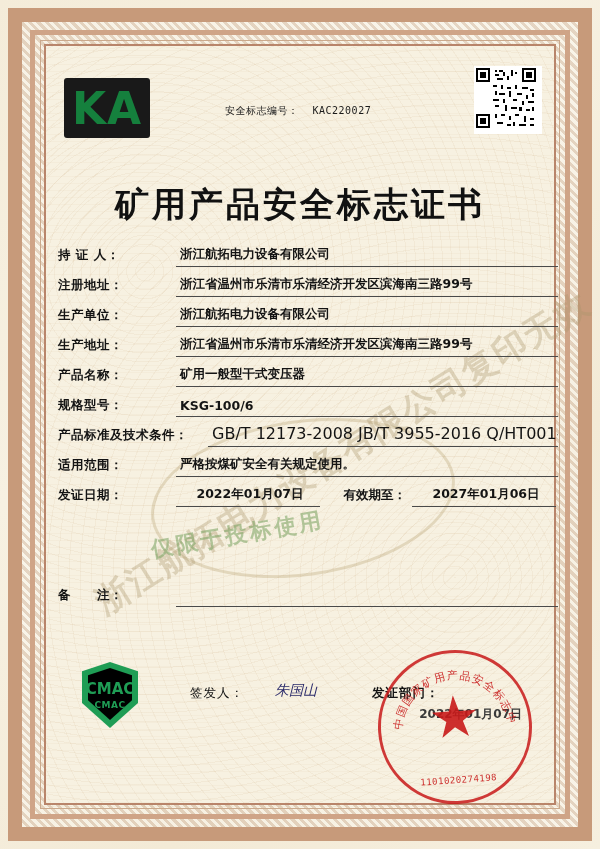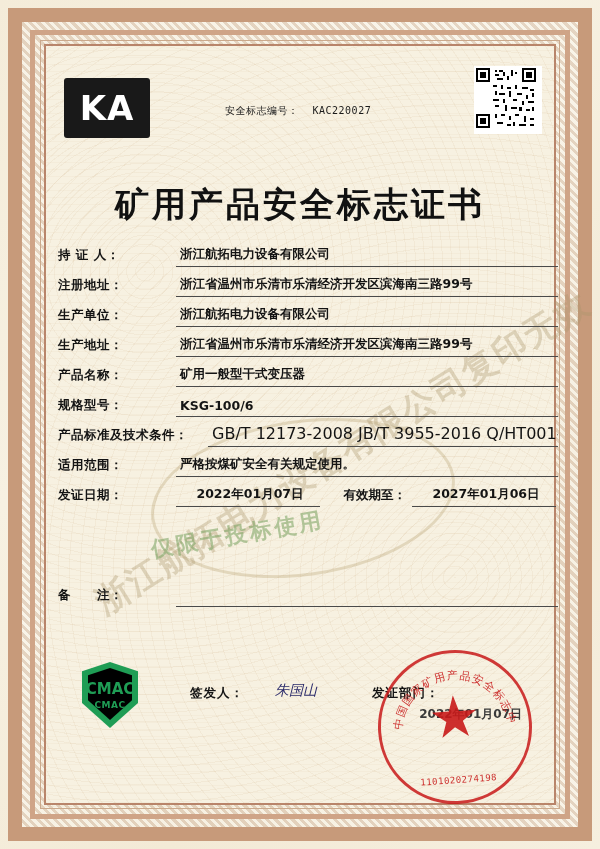--- a/index.html
+++ b/index.html
@@ -83,22 +83,22 @@
   }
   
   .logo{
     position:absolute;left:64px;top:78px;
     width:86px;height:60px;
     background:#191919;
     border-radius:3px;
     display:flex;align-items:center;justify-content:center;
   }
   .logo span{
-    color:#ffffff;
-    font-size:34px;font-weight:bold;
+    color:#15803d;
+    font-size:44px;font-weight:bold;
     font-family:"DejaVu Sans","Liberation Sans",sans-serif;
     letter-spacing:1px;
   }
   
   .qr{
     position:absolute;right:58px;top:66px;
     width:64px;height:64px;
     background:#fff;
     padding:2px;
   }
@@ -180,21 +180,21 @@
     font-size:15px;color:#1f9d55;font-weight:bold;line-height:1;margin-top:4px;
   }
   .cmac .txt{
     font-size:9px;color:#1f9d55;font-weight:bold;margin-top:3px;letter-spacing:.5px;
   }
   
   .sigrow{
     position:absolute;left:190px;top:682px;right:60px;
     display:flex;align-items:flex-end;font-size:12.5px;color:#141414;
   }
-  .sigrow .sl{font-weight:bold;letter-spacing:1px;}
+  .sigrow .sl{font-weight:normal;letter-spacing:1px;}
   .sigrow .sv{
     width:96px;margin:0 18px 0 4px;
     border-bottom:0;
     color:#2a2a6a;
     font-family:"DejaVu Serif","Liberation Serif",serif;
     font-style:italic;font-size:14px;text-align:center;
     padding-bottom:2px;
   }
   .sigrow .dl{font-weight:bold;letter-spacing:1px;margin-left:10px;}
   .issue-date{

